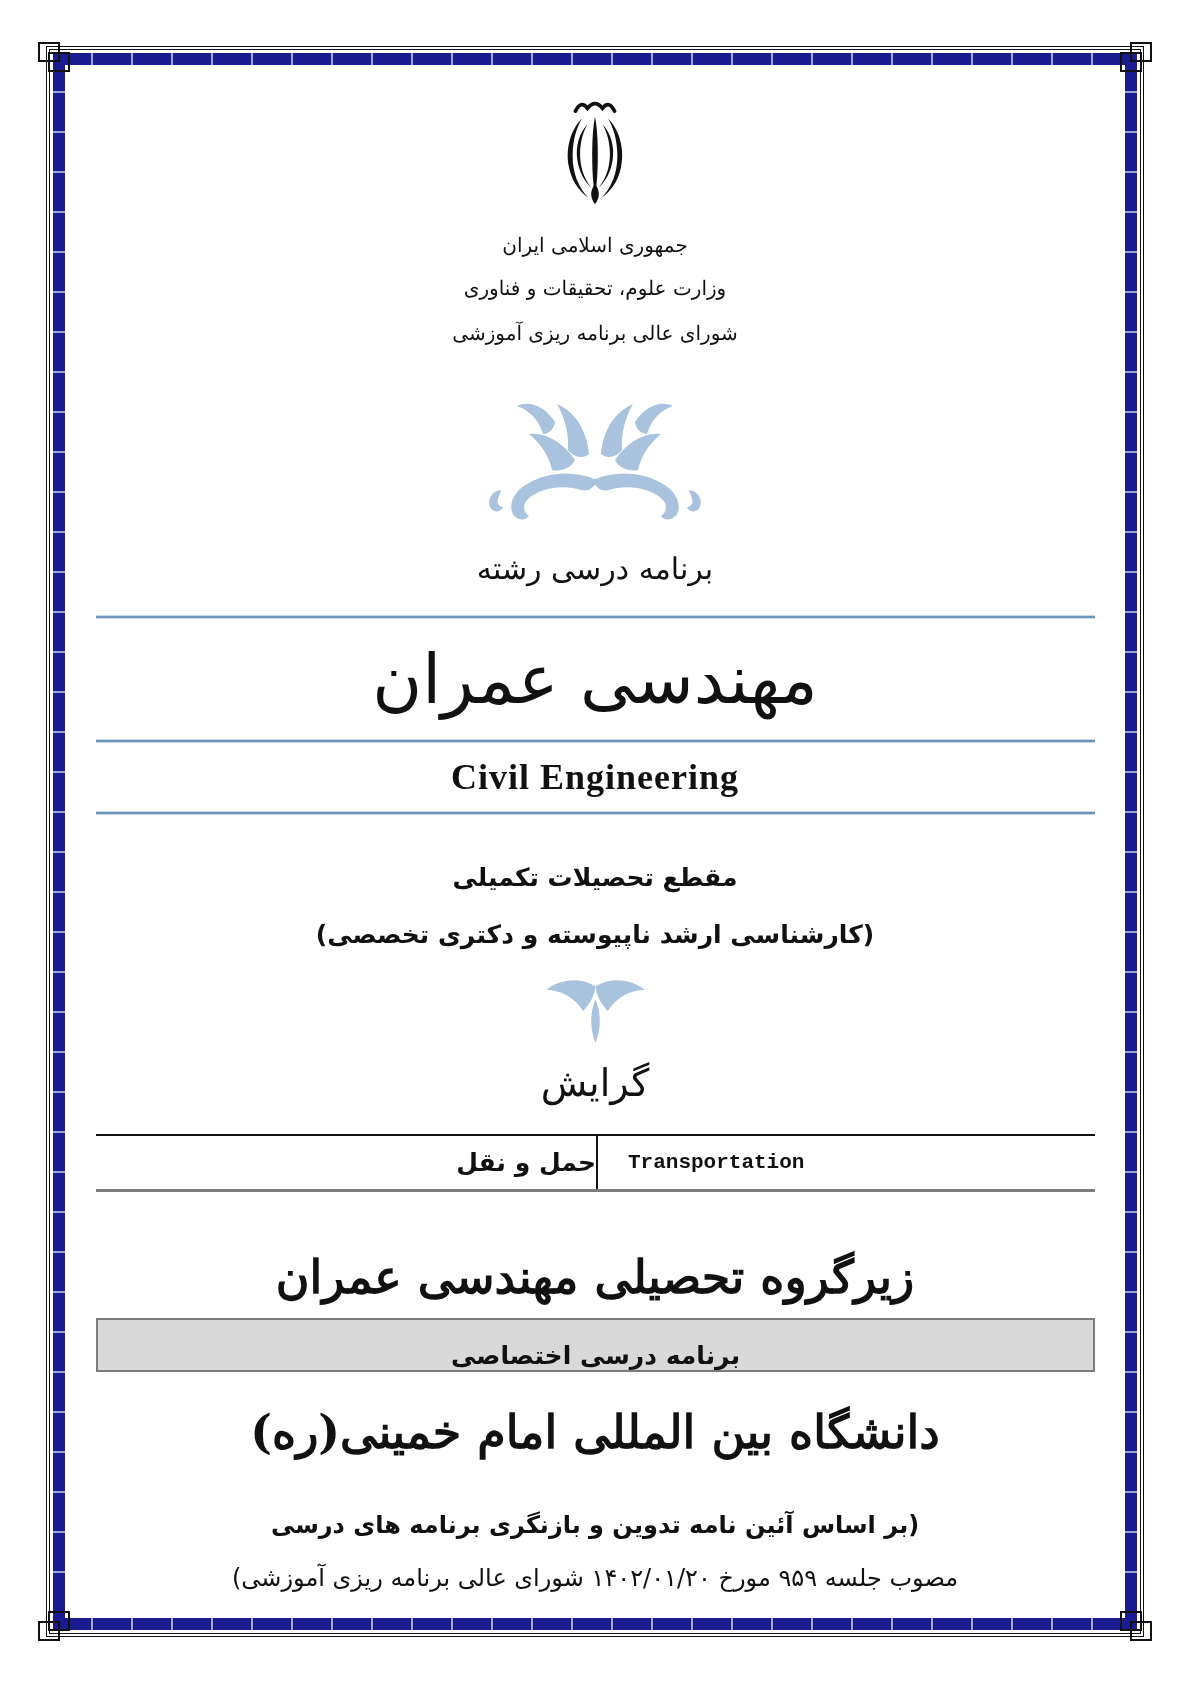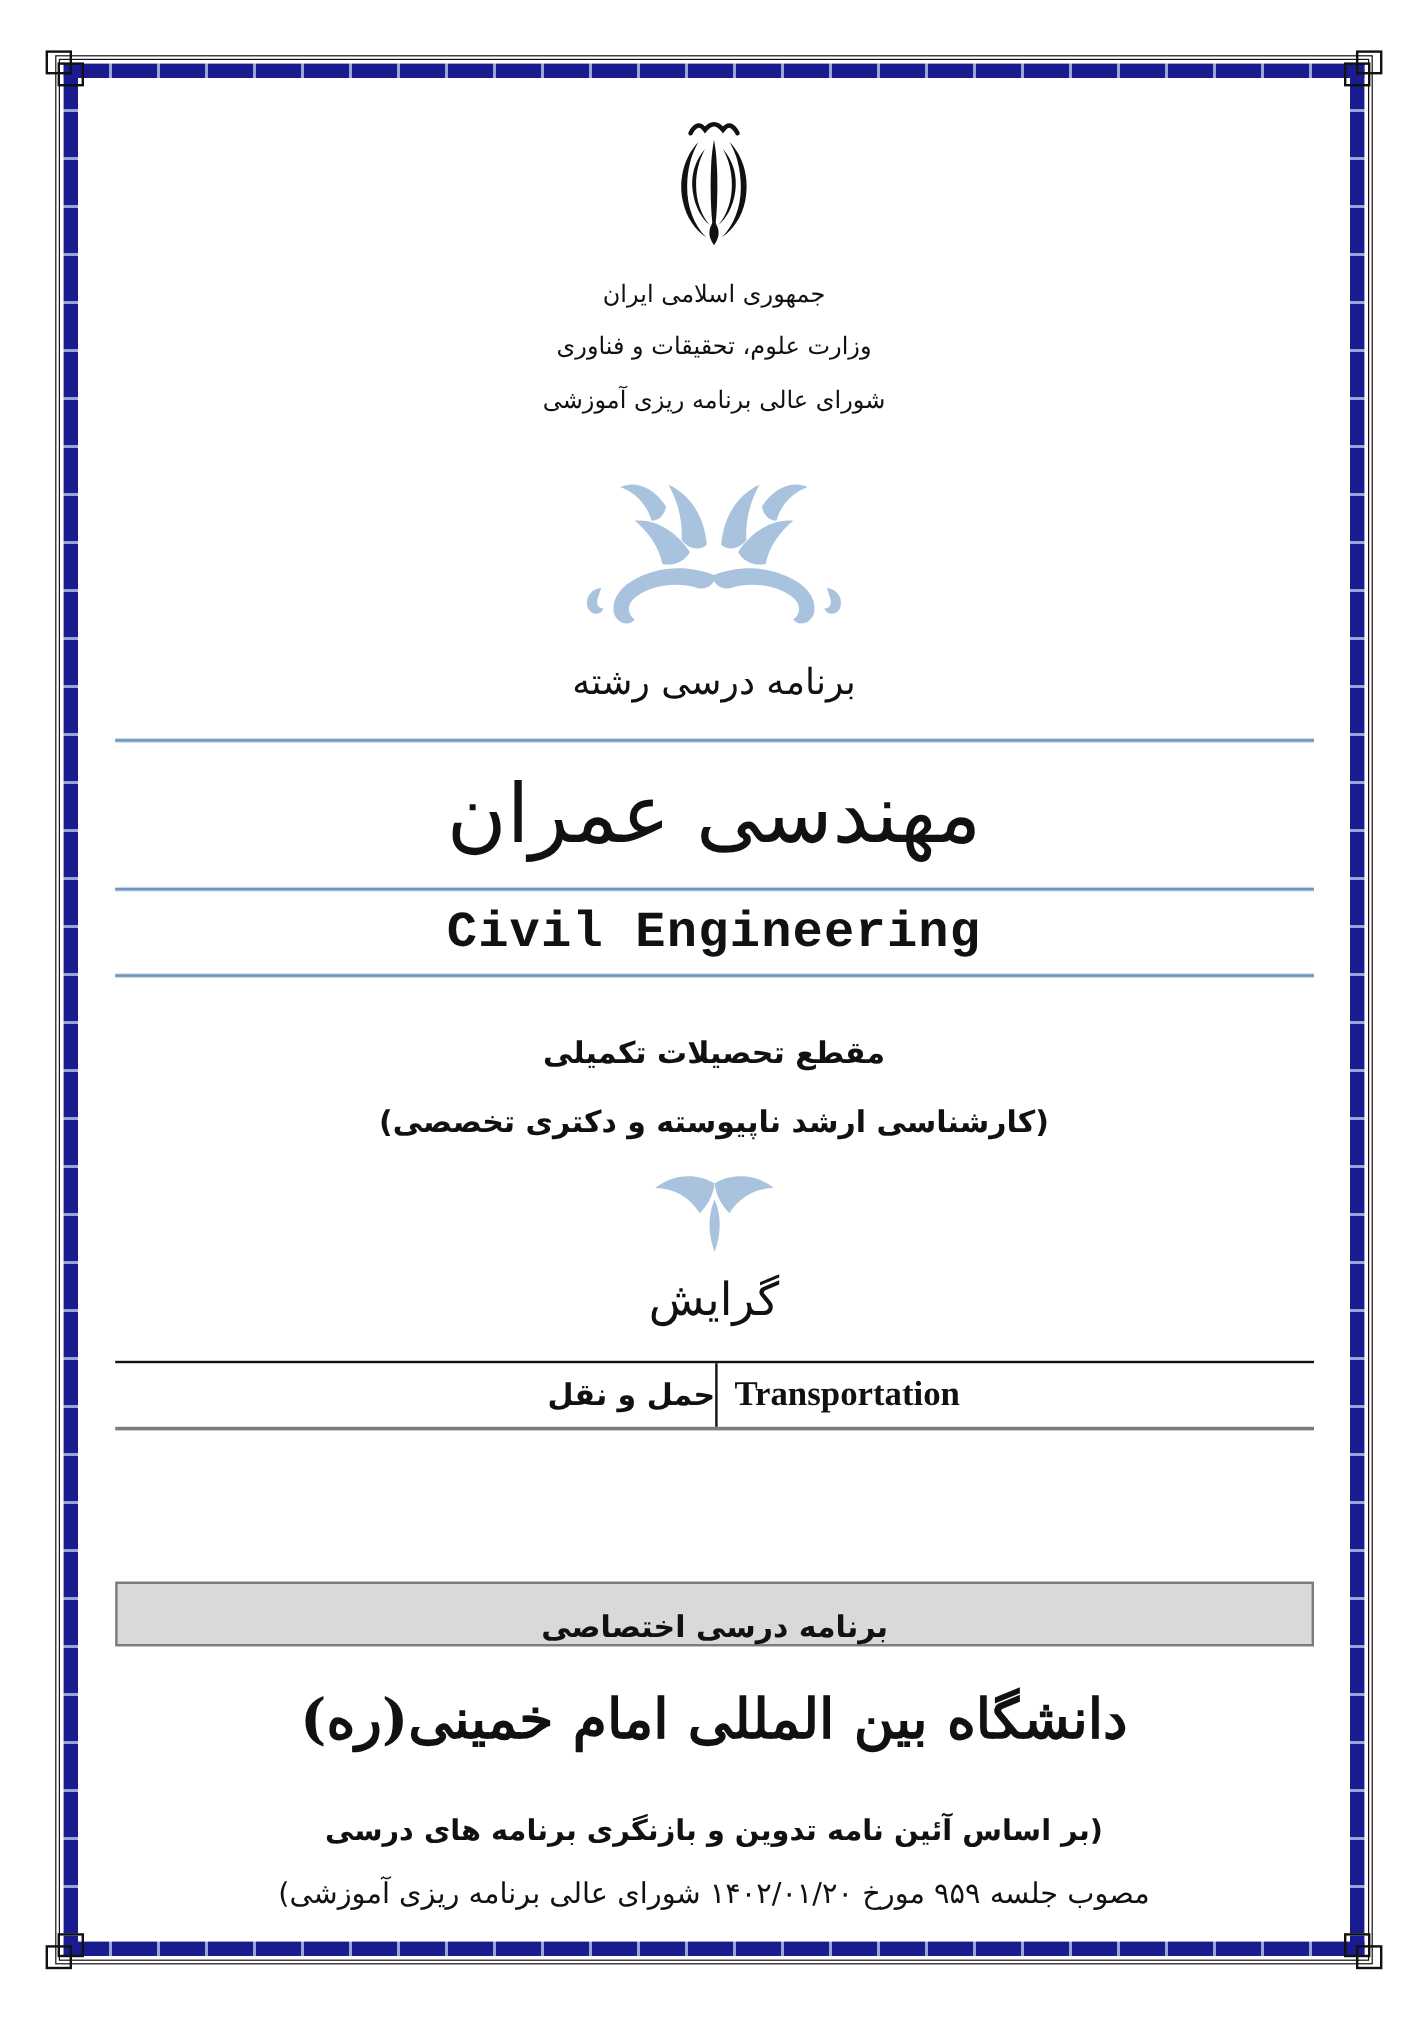--- a/index.html
+++ b/index.html
@@ -40,33 +40,33 @@
   .center-abs{position:absolute;left:0;right:0;text-align:center;}
   .calli{font-family:"DejaVu Serif","Liberation Serif",serif;}
   .gov-line{font-size:20px;line-height:34px;}
   .emblem-wrap{position:absolute;left:0;right:0;top:98px;text-align:center;}
   .flourish-wrap{position:absolute;left:0;right:0;top:392px;text-align:center;}
   .program-label{top:545px;font-size:30px;line-height:48px;}
   .rule{position:absolute;left:96px;width:999px;height:2px;background:var(--rule-blue);
     box-shadow:0 -1px 0 #c8d9ea,0 1px 0 #c8d9ea;}
   .rule-1{top:616px;} .rule-2{top:740px;} .rule-3{top:812px;}
   .title-fa{top:634px;font-size:68px;line-height:92px;font-weight:400;}
-  .title-en{top:751px;font-size:42px;line-height:52px;font-weight:700;
-    font-family:Liberation Mono, monospace;letter-spacing:1px;}
+  .title-en{top:751px;font-size:36px;line-height:52px;font-weight:700;
+    font-family:Liberation Serif, serif;letter-spacing:1px;}
   .level-1{top:856px;font-size:25px;line-height:44px;font-weight:700;}
   .level-2{top:913px;font-size:25px;line-height:44px;font-weight:700;}
   .small-flourish-wrap{position:absolute;left:0;right:0;top:973px;text-align:center;}
   .orientation-label{top:1050px;font-size:38px;line-height:66px;}
   .orient-table{position:absolute;left:96px;width:999px;top:1134px;display:flex;
     border-top:2px solid var(--ink);border-bottom:3px solid var(--banner-border);box-sizing:border-box;justify-content:space-between;}
   .orient-cell-fa{width:500px;box-sizing:border-box;text-align:right;direction:rtl;
     padding-left:14px;font-size:25px;font-weight:700;line-height:53px;}
-  .orient-cell-en{flex:1;border-left:2px solid var(--ink);padding-left:14px;
-    font-size:29px;font-weight:700;line-height:53px;text-align:left;
-    font-family:Liberation Serif, serif;}
+  .orient-cell-en{flex:1;border-left:2px solid var(--ink);padding-left:30px;
+    font-size:21px;font-weight:700;line-height:53px;text-align:left;
+    font-family:Liberation Mono, monospace;}
   .subgroup-line{top:1240px;font-size:46px;line-height:74px;font-weight:700;}
   .banner{position:absolute;left:96px;width:999px;top:1318px;height:54px;box-sizing:border-box;
     background:var(--banner-bg);border:2px solid var(--banner-border);
     display:flex;align-items:flex-end;justify-content:center;
     font-size:25px;font-weight:700;}
   .university-line{top:1394px;font-size:46px;line-height:76px;font-weight:700;}
   .footer-1{top:1504px;font-size:24px;line-height:42px;font-weight:700;}
   .footer-2{top:1557px;font-size:24px;line-height:42px;font-weight:400;}
   .rtl{direction:rtl;}
 </style>
@@ -144,20 +144,21 @@
     </svg>
   </div>
 
   <div class="center-abs calli orientation-label rtl">گرایش</div>
 
   <div class="orient-table">
     <div class="orient-cell-fa">حمل و نقل</div>
     <div class="orient-cell-en">Transportation</div>
   </div>
 
+  <div class="center-abs calli subgroup-line rtl">زیرگروه تحصیلی مهندسی عمران</div>
 
   <div class="banner rtl">
     <span>برنامه درسی اختصاصی</span>
   </div>
 
   <div class="center-abs calli university-line rtl">دانشگاه بین المللی امام خمینی(ره)</div>
 
   <div class="center-abs footer-1 rtl">(بر اساس آئین نامه تدوین و بازنگری برنامه های درسی</div>
   <div class="center-abs footer-2 rtl">مصوب جلسه ۹۵۹ مورخ ۱۴۰۲/۰۱/۲۰ شورای عالی برنامه ریزی آموزشی)</div>
 

